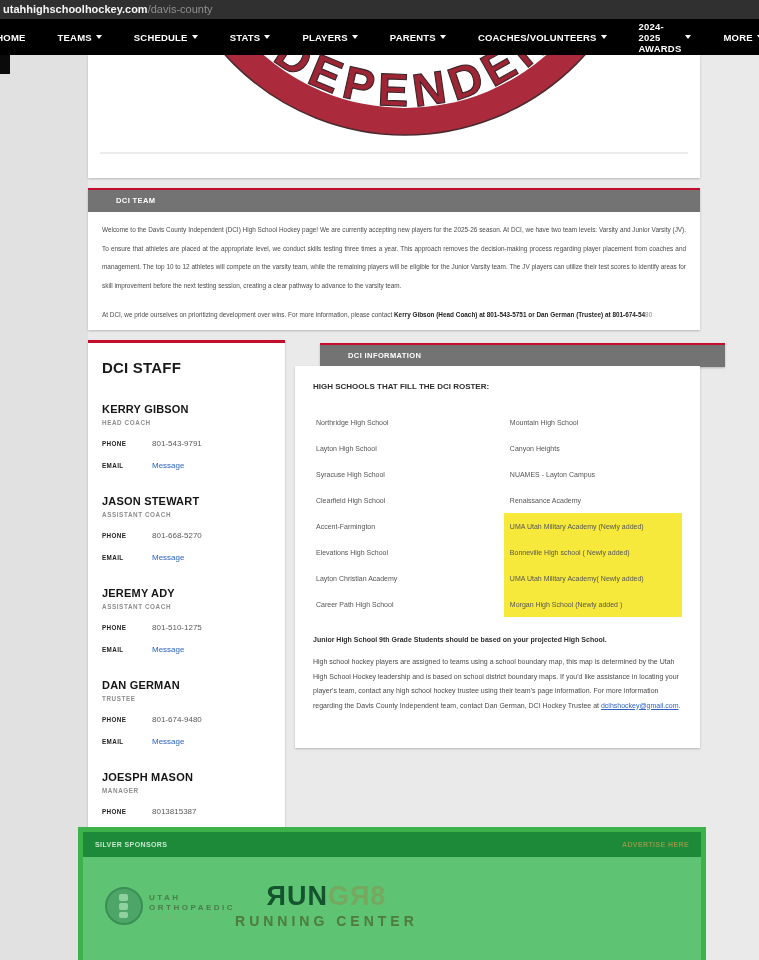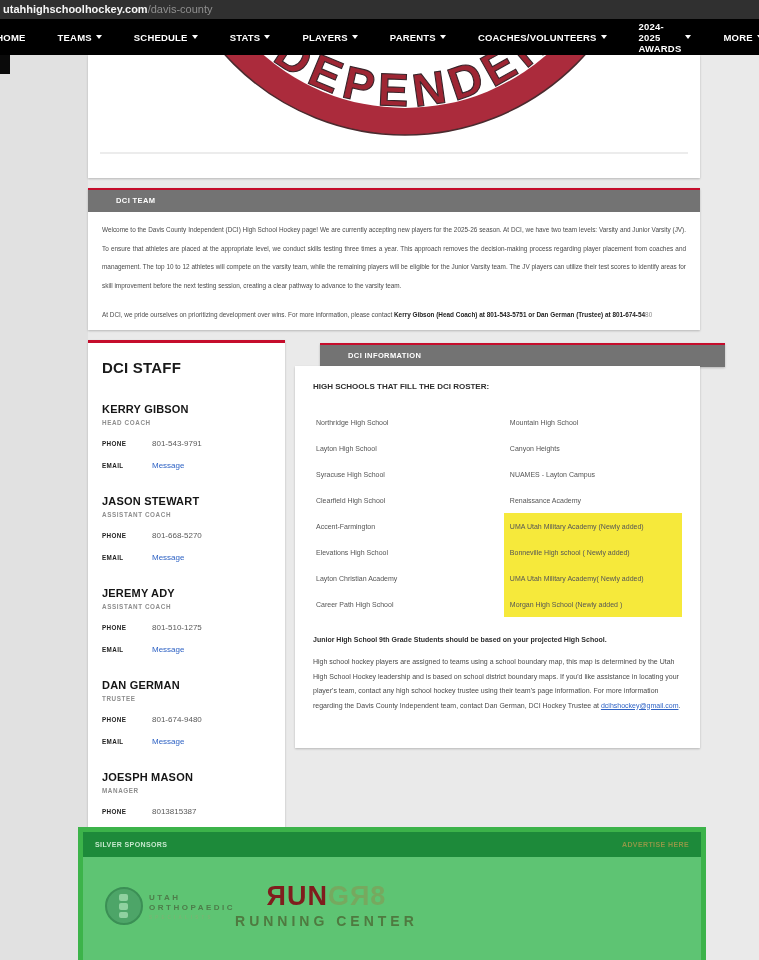--- a/index.html
+++ b/index.html
@@ -68,21 +68,21 @@
     padding:0 12px;}
   .sp-title{color:#c6e8cd;font-size:7px;font-weight:bold;letter-spacing:.4px;}
   .sp-advertise{color:#8f9747;font-size:7px;font-weight:bold;letter-spacing:.4px;cursor:pointer;}
   .sp-body{height:98px;display:flex;align-items:center;padding-left:22px;}
   .sp-logo{display:flex;align-items:center;cursor:pointer;}
   .ortho-text{margin-left:6px;}
   .ortho-l1,.ortho-l2{font-size:8px;font-weight:bold;letter-spacing:2.5px;color:#4d7c4a;line-height:10px;}
   .ortho-l3{font-size:4.5px;font-weight:bold;letter-spacing:3.2px;color:#79b573;margin-top:2px;}
   .rungr8{text-align:center;}
   .rg-main{font-size:27px;font-weight:800;line-height:26px;letter-spacing:1px;}
-  .rg-run{color:#7f1d1d;}
+  .rg-run{color:#14532d;}
   .rg-gr8{color:#76a95f;}
   .rg-sub{font-size:14px;font-weight:bold;letter-spacing:4px;color:#4f7a40;margin-top:4px;}
   .higgins{text-align:center;}
   .hg-title{font-size:19px;font-weight:800;color:#5d7c35;line-height:18px;letter-spacing:.5px;}
   .hg-title::first-letter{font-size:25px;}
   .hg-band{font-size:6px;font-weight:bold;color:#cfe3b6;background:#5d7c35;border:1px solid #44622a;
     padding:1px 8px;display:inline-block;margin-top:-3px;}
   .hg-tag{font-size:6px;font-weight:bold;font-style:italic;color:#3f6f3f;margin-top:3px;}
 </style>
 </head>

